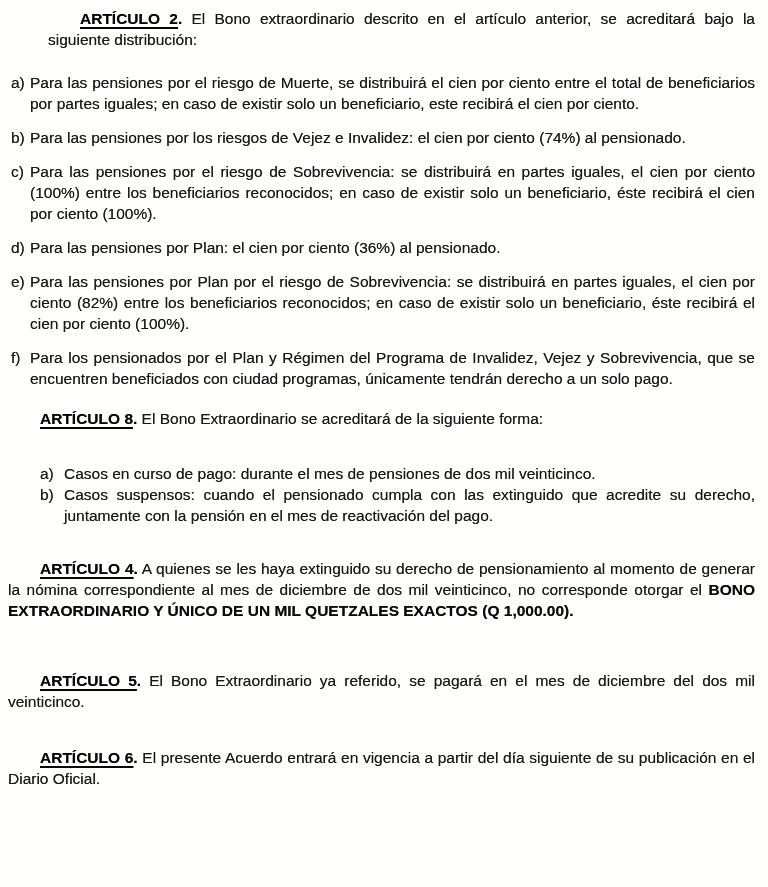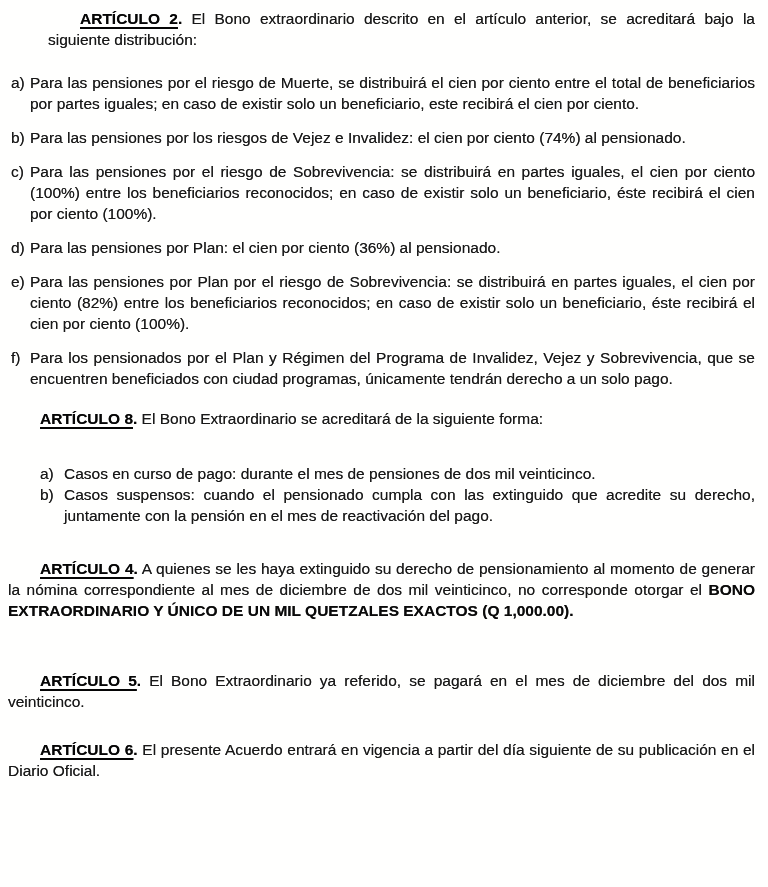--- a/index.html
+++ b/index.html
@@ -68,21 +68,21 @@
   }
   .list2 .row {
     display: flex;
     margin-bottom: 0;
   }
   .list2 .marker { width: 24px; padding-left: 0; }
 
   .mb-art2   { margin-bottom: 22px; margin-left: 40px; }
   .mb-art3   { margin-bottom: 34px; }
   .mb-art4   { margin-bottom: 49px; }
-  .mb-art5   { margin-bottom: 27px; }
+  .mb-art5   { margin-bottom: 35px; }
   .mb-art6   { margin-bottom: 42px; }
   .closing   { text-indent: 59px; }
 </style>
 </head>
 <body>
 
 <div class="page">
 
   <p class="para mb-art2"><span class="art-heading">ARTÍCULO 2</span><span class="art-dot">.</span><span> El Bono extraordinario descrito en el artículo anterior, se acreditará bajo la siguiente distribución:</span></p>
 

